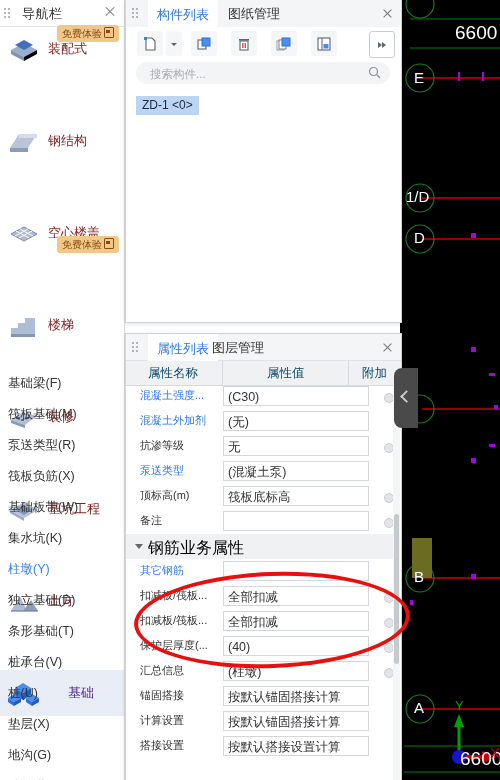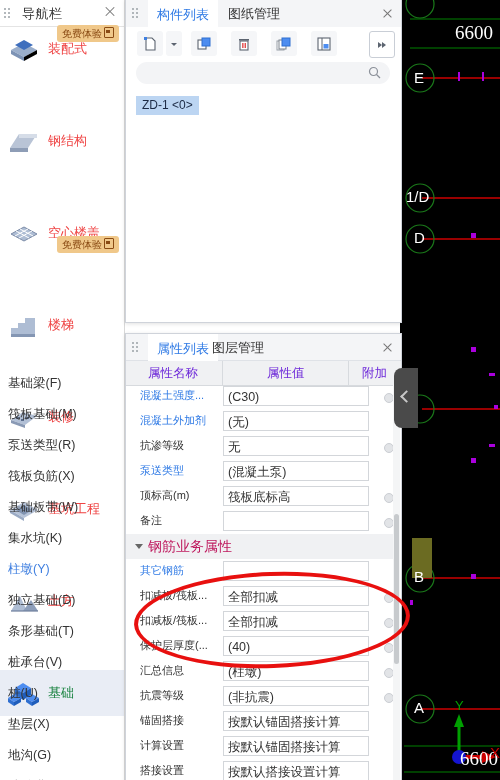--- a/index.html
+++ b/index.html
@@ -21,22 +21,22 @@
   .nav-head .close{position:absolute;right:7px;top:5px;width:14px;height:14px;cursor:pointer;}
   .nav-head .close:before,.nav-head .close:after{content:"";position:absolute;left:1px;top:6px;
       width:12px;height:1px;background:#767676;}
   .nav-head .close:before{transform:rotate(45deg);}
   .nav-head .close:after{transform:rotate(-45deg);}
 
   .nav-groups{position:absolute;left:0;top:26px;width:124px;}
   .nav-group{position:relative;height:46px;display:flex;align-items:center;cursor:pointer;}
   .nav-group.active{background:#e9edf5;}
   .nav-group .gicon{position:absolute;left:7px;top:10px;width:34px;height:28px;}
-  .nav-group .glabel{position:absolute;left:48px;font-size:13px;color:#ef4444;}
-  .nav-group.active .glabel{color:#15803d;}
+  .nav-group .glabel{position:absolute;left:48px;font-size:13px;color:#7f1d1d;}
+  .nav-group.active .glabel{color:#4c1d95;margin-left:20px;}
 
   .badge{position:absolute;height:17px;line-height:17px;padding:0 5px;border-radius:3px;
          background:#f0c88a;color:#8a4b14;font-size:10px;white-space:nowrap;z-index:6;cursor:pointer;}
   .badge .lk{display:inline-block;width:8px;height:9px;vertical-align:-1px;margin-left:2px;
              border:1px solid #8a4b14;border-radius:1px;position:relative;}
   .badge .lk:before{content:"";position:absolute;left:1px;top:2px;width:4px;height:3px;background:#8a4b14;}
 
   .nav-items{position:absolute;left:0;width:124px;}
   .nav-item{height:31px;line-height:31px;padding-left:8px;font-size:12.5px;color:#333;cursor:pointer;}
   .nav-item.sel{color:#3f7fe0;}
@@ -70,49 +70,49 @@
   .searchbox input::placeholder{color:#a9acb3;}
   .srch-ic{position:absolute;right:9px;top:4px;width:13px;height:13px;}
 
   .comp-item{position:absolute;left:10px;top:96px;height:19px;line-height:19px;padding:0 6px;
              background:#bcd5f2;color:#1c2a44;font-size:12px;cursor:pointer;}
 
   
   #prop-panel{left:125px;top:333px;width:275px;height:450px;}
   .prop-head{position:relative;height:26px;background:#f4f5f7;border-bottom:1px solid #dfe2e7;}
   .prop-cols{position:relative;height:24px;background:#f0f1f3;border-bottom:1px solid #d7dade;
-             font-size:12.5px;color:#6d28d9;}
+             font-size:12.5px;color:#0c4a6e;}
   .prop-cols span{position:absolute;top:4px;}
   .prop-cols .sep{position:absolute;top:0;width:1px;height:24px;background:#d7dade;}
 
   .rows{position:absolute;left:0;top:50px;width:273px;height:399px;overflow:hidden;}
   .prow{position:relative;height:25px;}
   .prow .pname{position:absolute;left:14px;top:4px;font-size:11px;color:#333;white-space:nowrap;}
   .prow .pname.link{color:#2f7ae5;}
   .prow .pval{position:absolute;left:97px;top:2px;width:146px;height:20px;
               border:1px solid #d3d6da;background:#fff;color:#333;font-size:12.5px;
               line-height:20px;padding-left:4px;box-sizing:border-box;white-space:nowrap;overflow:hidden;}
   .prow .dot{position:absolute;left:258px;top:9px;width:8px;height:8px;border-radius:50%;
              background:#e2e4e7;border:1px solid #cbced3;}
   .prow.group{background:#f0f1f3;height:25px;}
-  .prow.group .gtext{position:absolute;left:22px;top:4px;font-size:14px;color:#be185d;}
+  .prow.group .gtext{position:absolute;left:22px;top:4px;font-size:16px;color:#000000;}
   .prow.group .caret{position:absolute;left:9px;top:10px;width:0;height:0;
              border-left:4px solid transparent;border-right:4px solid transparent;border-top:5px solid #666;}
   .vsb{position:absolute;right:1px;top:50px;width:7px;height:399px;background:#f4f5f6;}
   .vsb i{position:absolute;left:1px;top:130px;width:5px;height:150px;background:#c7cacd;border-radius:3px;}
 
   
   .annot{position:absolute;left:134px;top:572px;width:268px;height:88px;
          border:4px solid #e8100f;border-radius:50%;pointer-events:none;z-index:40;
          transform:rotate(-2deg);}
 
   
   .cad{position:absolute;left:400px;top:0;width:100px;height:780px;background:#000;overflow:hidden;}
   .cad svg{display:block;}
-  .dim-label{position:absolute;color:#fff;font-size:19px;font-family:Liberation Serif, serif;}
+  .dim-label{position:absolute;color:#fff;font-size:19px;font-family:Liberation Sans, sans-serif;}
   .axis-label{position:absolute;color:#fff;font-size:15px;font-family:"Liberation Sans","DejaVu Sans",sans-serif;}
 
   .flyout{position:absolute;left:394px;top:368px;width:24px;height:60px;
           background:#4a4a4a;border-radius:8px 0 0 8px;z-index:30;cursor:pointer;}
   .flyout .chev{position:absolute;left:8px;top:24px;width:7px;height:7px;
           border-left:2px solid #c8c8c8;border-bottom:2px solid #c8c8c8;transform:rotate(45deg);}
 </style>
 </head>
 <body>
 
@@ -381,20 +381,21 @@
       </div>
       <div class="tbtn outlined" style="left:243px;width:24px;">
         <svg width="14" height="10" viewBox="0 0 14 10">
           <polygon points="3,2 7,5 3,8" fill="#5c6470"></polygon>
           <polygon points="7,2 11,5 7,8" fill="#5c6470"></polygon>
         </svg>
       </div>
     </div>
 
     <div class="searchbox">
+      <input type="text" placeholder="搜索构件..." style="">
       <span class="srch-ic">
         <svg width="13" height="13" viewBox="0 0 13 13">
           <circle cx="5.5" cy="5.5" r="4" fill="none" stroke="#8b9099" stroke-width="1.2"></circle>
           <line x1="8.5" y1="8.5" x2="12" y2="12" stroke="#8b9099" stroke-width="1.2"></line>
         </svg>
       </span>
     </div>
 
     <div class="comp-item">ZD-1 &lt;0&gt;</div>
   </div>
@@ -473,25 +474,20 @@
         <span class="pname">保护层厚度(...</span>
         <span class="pval">(40)</span>
         <span class="dot"></span>
       </div>
       <div class="prow">
         <span class="pname">汇总信息</span>
         <span class="pval">(柱墩)</span>
         <span class="dot"></span>
       </div>
       <div class="prow">
-        <span class="pname">抗震等级</span>
-        <span class="pval">(非抗震)</span>
-        <span class="dot"></span>
-      </div>
-      <div class="prow">
         <span class="pname">锚固搭接</span>
         <span class="pval">按默认锚固搭接计算</span>
       </div>
       <div class="prow">
         <span class="pname">计算设置</span>
         <span class="pval">按默认锚固搭接计算</span>
       </div>
       <div class="prow">
         <span class="pname">搭接设置</span>
         <span class="pval">按默认搭接设置计算</span>

